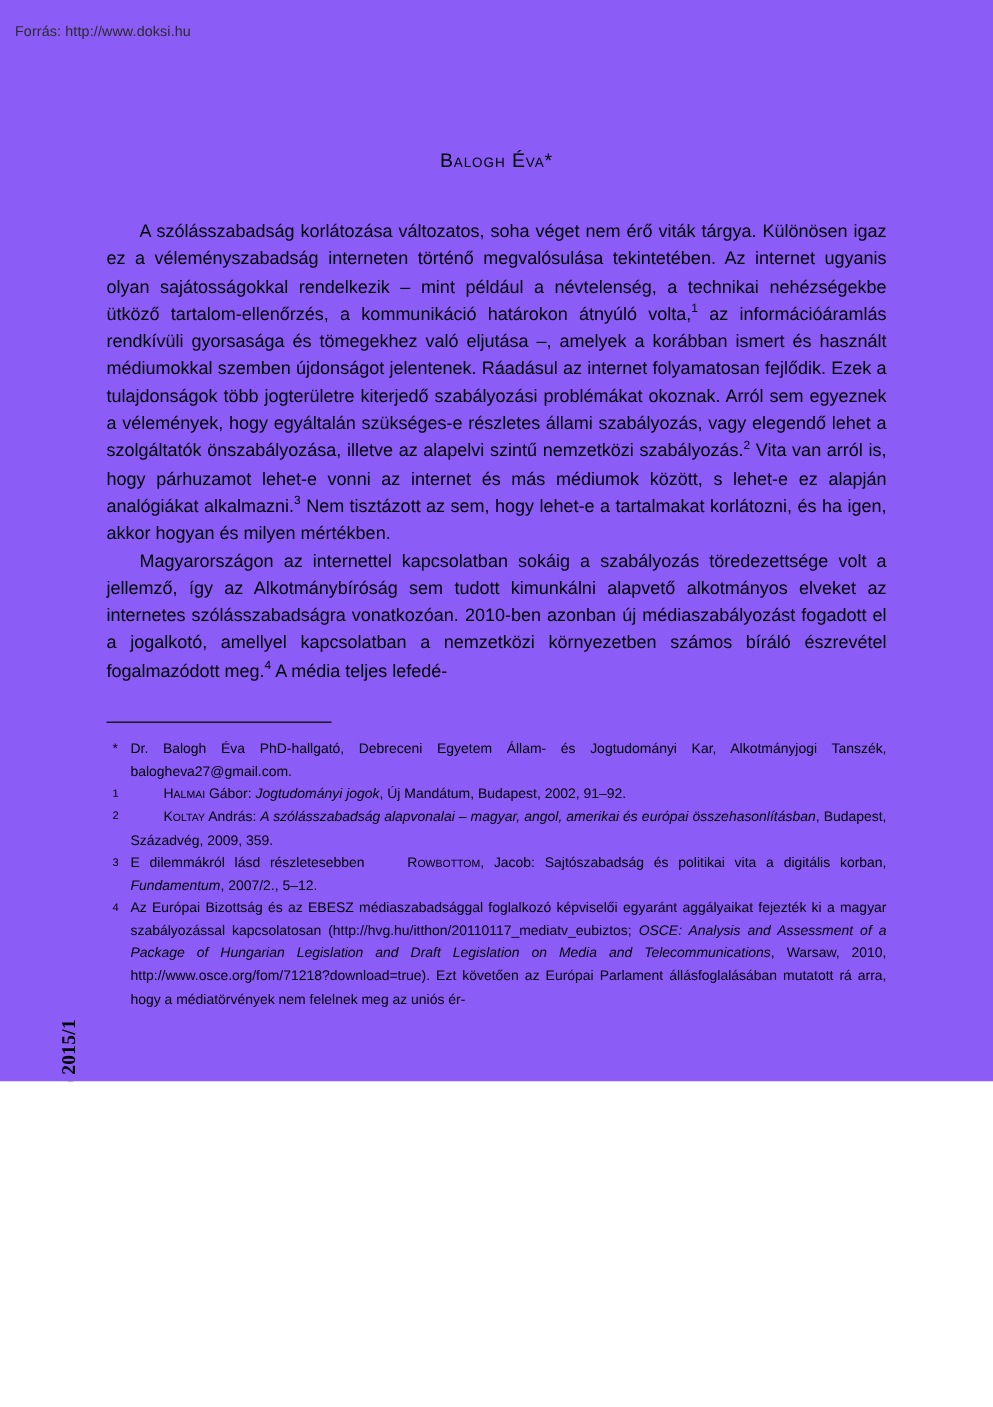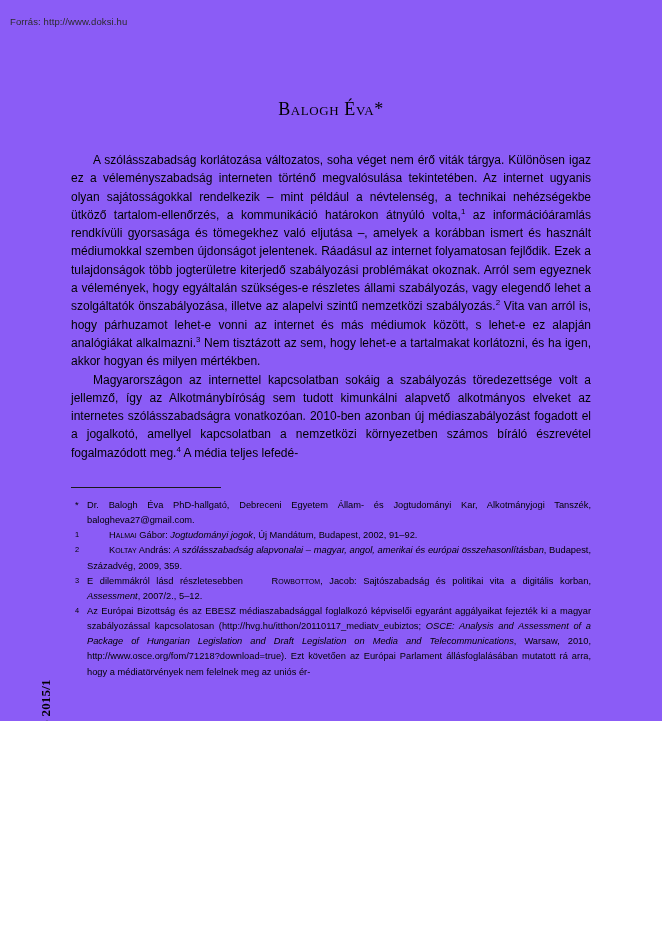--- a/index.html
+++ b/index.html
@@ -64,24 +64,23 @@
   .content {
     position: absolute;
     left: 71px;
     top: 0;
     width: 520px;
   }
 
   .author {
     margin-top: 99px;
     text-align: center;
-    font-size: 18px;
+    font-size: 13px;
     font-variant: small-caps;
     letter-spacing: 0.6px;
-    font-family: Liberation Serif, serif;
   }
 
   .title {
     margin-top: 32px;
     text-align: center;
     font-size: 19.5px;
     line-height: 1.52;
     font-weight: normal;
     padding: 0 18px;
   }
@@ -192,21 +191,21 @@
         <div class="fn">
           <div class="fn-mark sup">1</div>
           <div class="fn-body"><span class="sc">Halmai</span><span> Gábor: </span><span class="it">Jogtudományi jogok</span><span>, Új Mandátum, Budapest, 2002, 91–92.</span></div>
         </div>
         <div class="fn">
           <div class="fn-mark sup">2</div>
           <div class="fn-body"><span class="sc">Koltay</span><span> András: </span><span class="it">A szólásszabadság alapvonalai – magyar, angol, amerikai és európai összehasonlításban</span><span>, Budapest, Századvég, 2009, 359.</span></div>
         </div>
         <div class="fn">
           <div class="fn-mark sup">3</div>
-          <div class="fn-body"><span>E dilemmákról lásd részletesebben </span><span class="sc">Rowbottom</span><span>, Jacob: Sajtószabadság és politikai vita a digitális korban, </span><span class="it">Assessment</span><span>, 2007/2., 5–12.</span></div>
+          <div class="fn-body"><span>E dilemmákról lásd részletesebben </span><span class="sc">Rowbottom</span><span>, Jacob: Sajtószabadság és politikai vita a digitális korban, </span><span class="it">Fundamentum</span><span>, 2007/2., 5–12.</span></div>
         </div>
         <div class="fn">
           <div class="fn-mark sup">4</div>
           <div class="fn-body"><span>Az Európai Bizottság és az EBESZ médiaszabadsággal foglalkozó képviselői egyaránt aggályaikat fejezték ki a magyar szabályozással kapcsolatosan (http://hvg.hu/itthon/20110117_mediatv_eubiztos; </span><span class="it">OSCE: Analysis and Assessment of a Package of Hungarian Legislation and Draft Legislation on Media and Telecommunications</span><span>, Warsaw, 2010, http://www.osce.org/fom/71218?download=true). Ezt követően az Európai Parlament állásfoglalásában mutatott rá arra, hogy a médiatörvények nem felelnek meg az uniós ér-</span></div>
         </div>
       </div>
 
   </div>
 </div>
 

